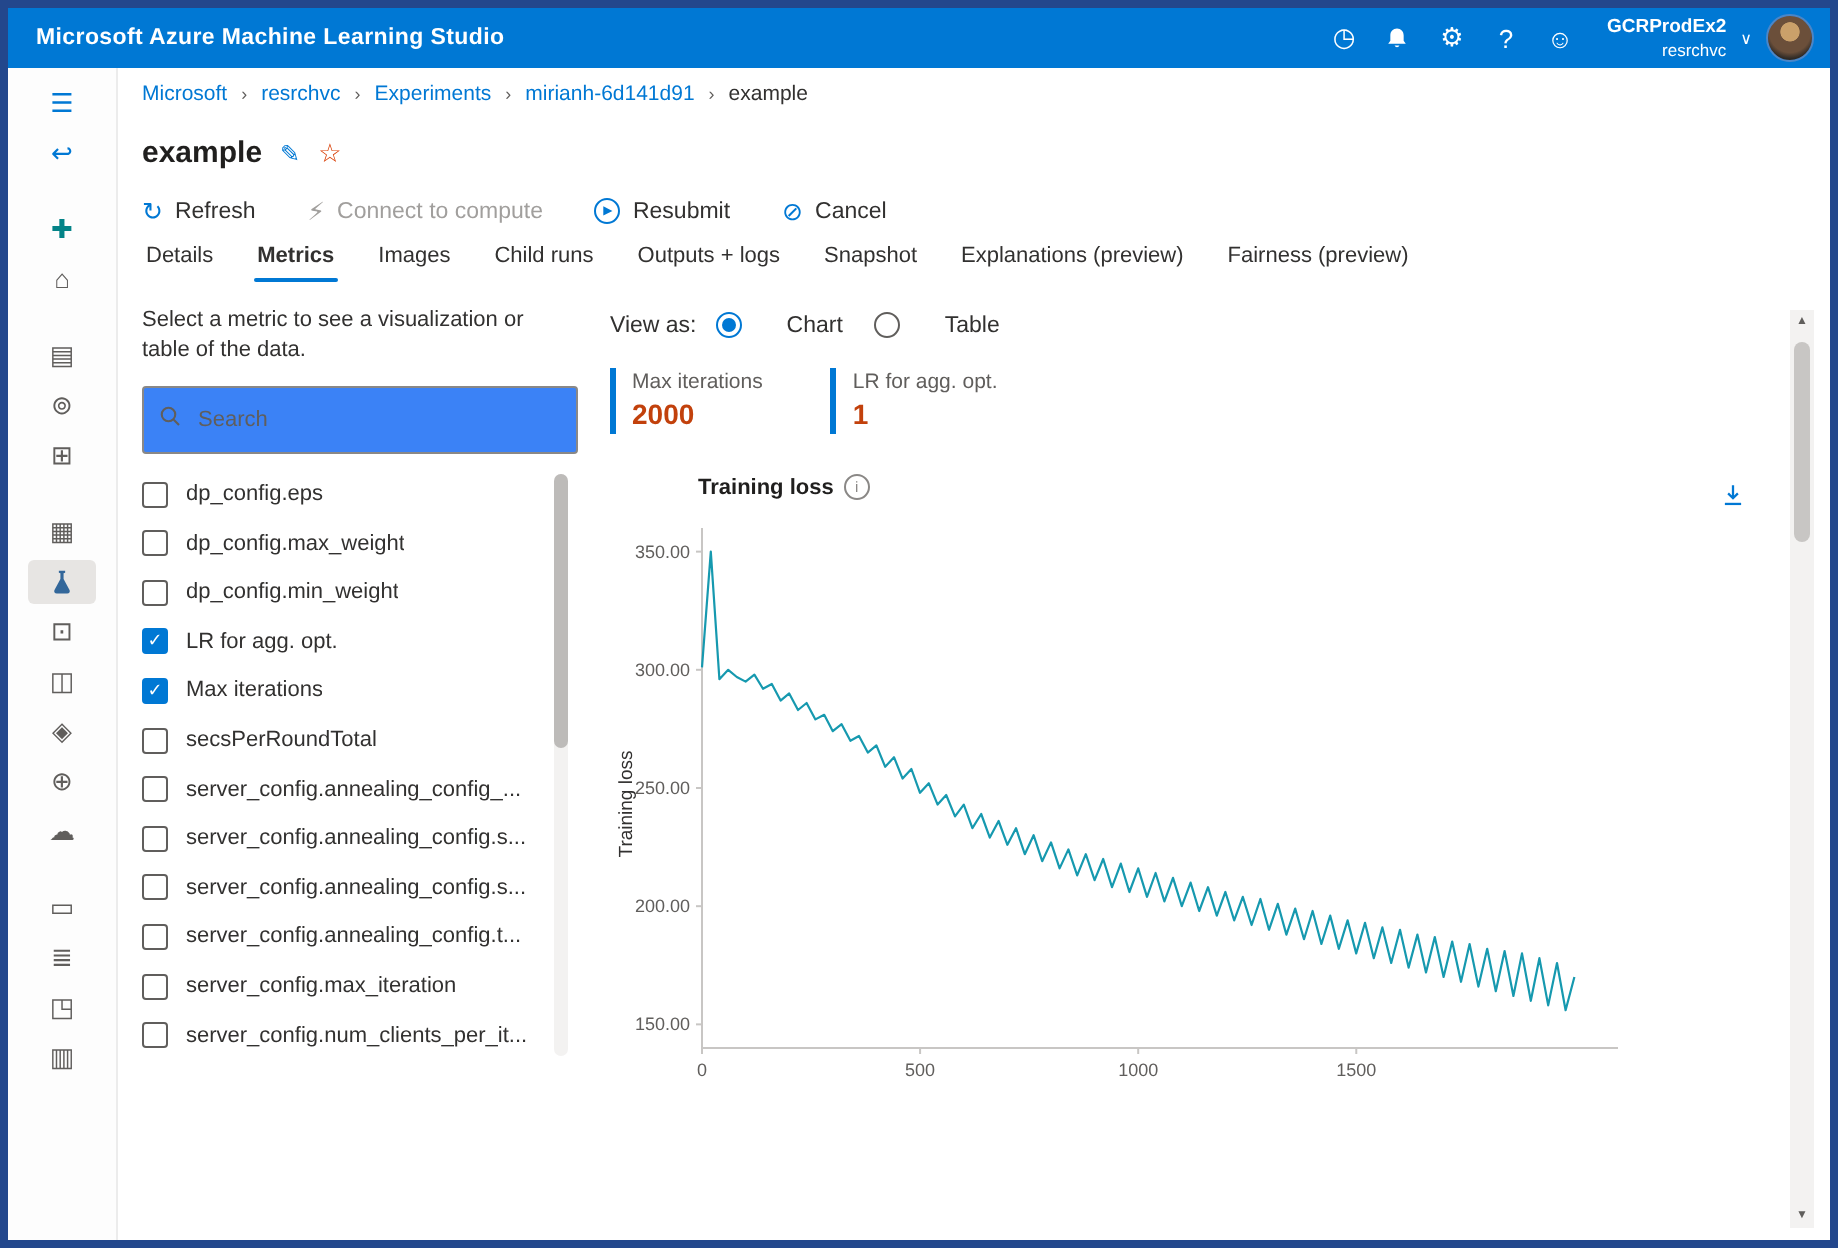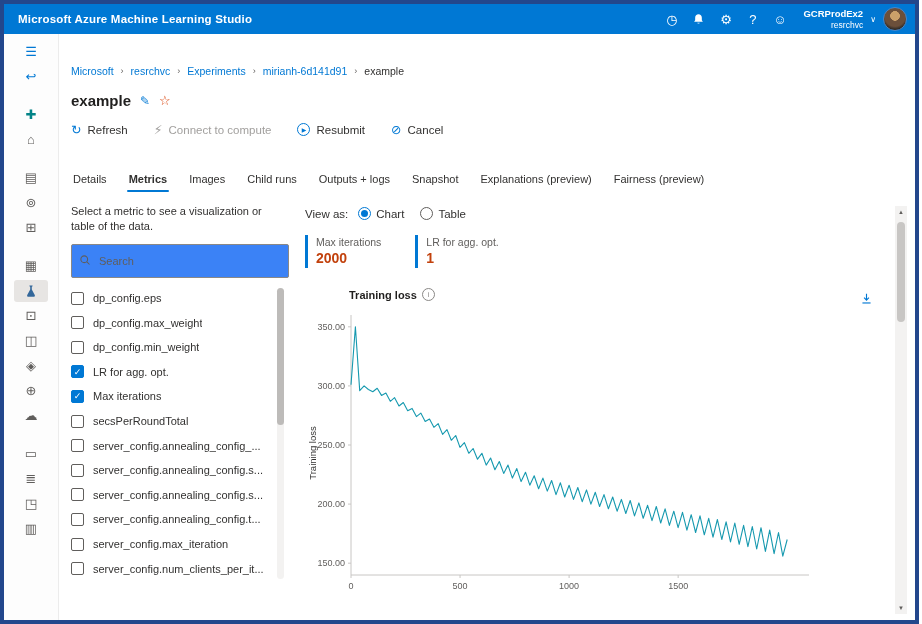--- a/index.html
+++ b/index.html
@@ -27,41 +27,41 @@
            flex-direction:column;align-items:center;padding-top:5px;}
   .sb-item{width:34px;height:22px;display:flex;align-items:center;justify-content:center;border-radius:3px;
            cursor:pointer;margin:1.5px 0;}
   .sb-icon{font-size:13px;color:#605e5c;line-height:1;display:inline-flex;align-items:center;}
   .sb-active{background:#e7e5e3;}
   .sb-gap{height:13px;}
   .right-col{flex:1;display:flex;flex-direction:column;min-width:0;}
 
   
   .crumb-bar{height:26px;flex:0 0 26px;display:flex;align-items:center;padding-left:12px;gap:7px;
-             font-size:10.5px;background:#fff;margin-top:24px;}
+             font-size:10.5px;background:#fff;}
   .bc-item{color:#0078d4;cursor:pointer;white-space:nowrap;}
   .bc-current{color:#323130;cursor:default;}
   .bc-sep{color:#605e5c;font-size:9px;}
 
   
   .content{flex:1;display:flex;flex-direction:column;padding:4px 8px 0 12px;min-height:0;}
   .title-row{display:flex;align-items:center;gap:9px;margin-top:4px;}
   .page-title{font-size:15px;font-weight:bold;color:#201f1e;}
   .edit-icon{color:#0078d4;font-size:12px;cursor:pointer;}
   .fav-icon{color:#d83b01;font-size:13px;cursor:pointer;}
 
   .cmdbar{display:flex;gap:26px;margin-top:13px;align-items:center;}
   .cmd{display:flex;align-items:center;gap:6px;background:none;border:none;font-family:inherit;
        font-size:11.5px;color:#323130;cursor:pointer;padding:0;}
   .cmd-icon{color:#0078d4;font-size:12.5px;display:inline-flex;align-items:center;justify-content:center;}
   .circle-icon{border:1.2px solid #0078d4;border-radius:50%;width:11px;height:11px;font-size:6px;}
   .cmd-disabled{color:#a19f9d;cursor:default;}
   .cmd-disabled .cmd-icon{color:#a19f9d;border-color:#a19f9d;}
 
-  .tabs{display:flex;gap:18px;margin-top:32px;}
+  .tabs{display:flex;gap:18px;margin-top:5px;}
   .tab{font-size:11px;color:#323130;padding:4px 2px 8px;cursor:pointer;position:relative;white-space:nowrap;}
   .tab-active{font-weight:bold;}
   .tab-active::after{content:"";position:absolute;left:0;right:0;bottom:1px;height:2.5px;background:#0078d4;border-radius:2px;}
 
   .workspace{flex:1;display:flex;margin-top:11px;position:relative;min-height:0;}
 
   
   .metric-panel{width:218px;flex:0 0 218px;}
   .panel-desc{font-size:11px;color:#323130;line-height:1.4;padding-right:10px;}
   .search-box{margin-top:9px;height:22px;border:1px solid #8a8886;border-radius:2px;display:flex;
@@ -75,21 +75,21 @@
             align-items:center;justify-content:center;font-size:9px;color:#fff;background:#fff;box-sizing:border-box;}
   .checkbox.checked{background:#0078d4;border-color:#0078d4;}
   .metric-label{font-size:11px;color:#323130;white-space:nowrap;overflow:hidden;text-overflow:ellipsis;}
   .list-scrollbar{position:absolute;right:5px;top:2px;bottom:2px;width:7px;background:#f3f2f1;border-radius:4px;}
   .list-thumb{position:absolute;top:0;left:0;width:7px;height:47%;background:#bdbbb9;border-radius:4px;}
 
   
   .viz-panel{flex:1;padding-left:16px;padding-right:22px;position:relative;min-width:0;}
   .viewas-row{display:flex;align-items:center;font-size:11.5px;color:#323130;margin-top:3px;}
   .viewas-options{display:flex;gap:16px;margin-left:10px;}
-  .radio-opt{display:flex;align-items:center;gap:5px;cursor:pointer;font-size:11.5px;color:#323130;}
+  .radio-opt{display:flex;align-items:center;gap:22px;cursor:pointer;font-size:11.5px;color:#323130;}
   .radio{width:13px;height:13px;border-radius:50%;border:1px solid #605e5c;box-sizing:border-box;position:relative;background:#fff;flex:0 0 13px;}
   .radio-on{border-color:#0078d4;}
   .radio-on::after{content:"";position:absolute;inset:2px;border-radius:50%;background:#0078d4;}
   .cards{display:flex;gap:22px;margin-top:15px;}
   .card{border-left:3px solid #0078d4;padding:1px 12px 2px 8px;}
   .card-label{font-size:10.5px;color:#605e5c;white-space:nowrap;}
   .card-value{font-size:14px;font-weight:bold;color:#c2410c;margin-top:2px;}
   .chart-head{display:flex;align-items:center;gap:5px;margin-top:20px;margin-left:44px;}
   .chart-title{font-size:11px;font-weight:bold;color:#201f1e;}
   .info-i{width:11px;height:11px;border:1px solid #8a8886;border-radius:50%;color:#8a8886;font-size:7.5px;

